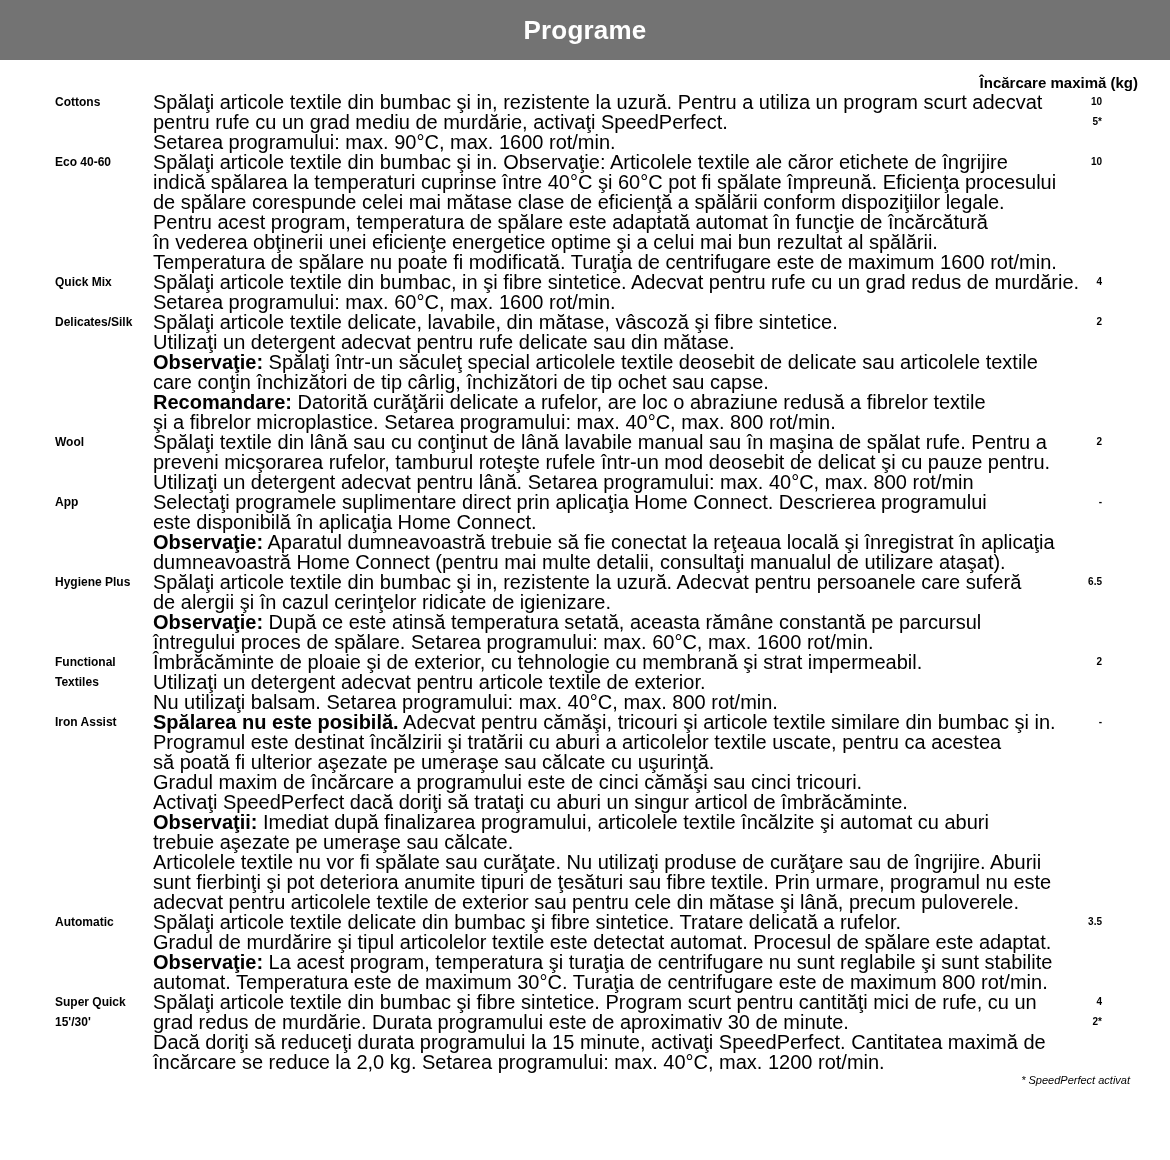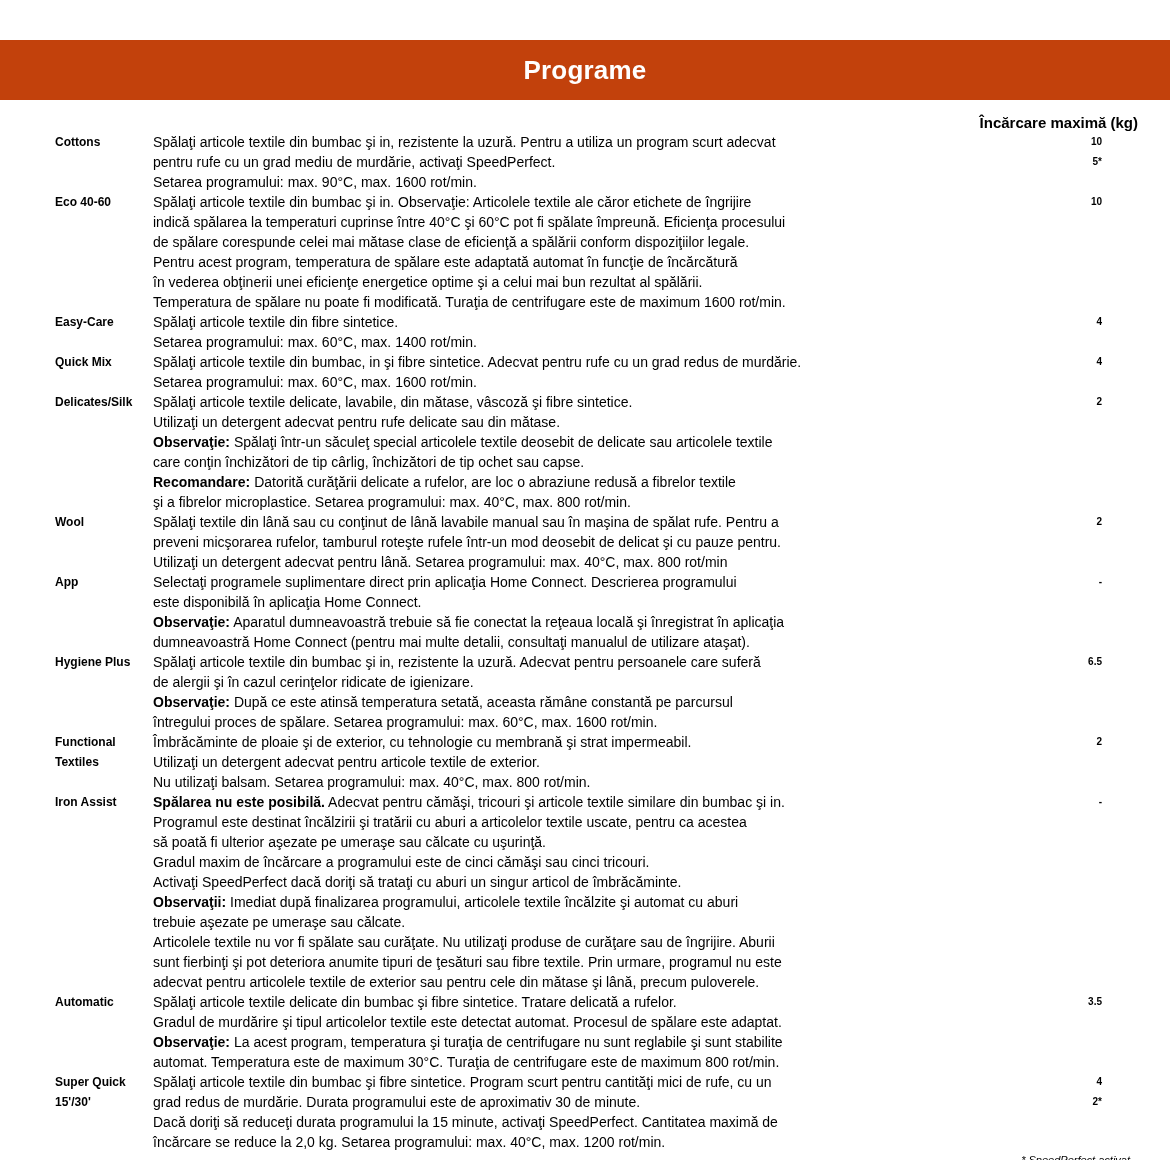--- a/index.html
+++ b/index.html
@@ -73,21 +73,21 @@
     font-size: 12px;
     font-weight: bold;
     line-height: 20px;
   }
   .c-name .nm-line { display: block; white-space: nowrap; }
 
   .c-desc {
     width: 790px;
     padding-left: 8px !important;
     box-sizing: border-box;
-    font-size: 14px;
+    font-size: 20px;
     line-height: 20px;
   }
   .c-desc .ln { display: block; white-space: nowrap; }
   .c-desc .b { font-weight: bold; }
 
   .c-load {
     width: 235px;
     box-sizing: border-box;
     text-align: right;
     padding-right: 68px !important;
@@ -100,21 +100,21 @@
     text-align: right;
     padding-right: 40px;
     font-size: 11px;
     font-style: italic;
     line-height: 16px;
   }
 </style>
 </head>
 <body>
 
-<div class="header-bar" style="background: #c2410c; margin-top: 40px;">
+<div class="header-bar" style="background: #737373;">
   <div class="header-title" style="color: rgb(255, 255, 255);">Programe</div>
 </div>
 
 <div class="content">
 
   <div class="col-header-row">
     <div class="col-header-load">Încărcare maximă (kg)</div>
   </div>
 
   <table class="programs">
@@ -140,32 +140,20 @@
           <td class="c-desc">
             <span class="ln"><span>Spălaţi articole textile din bumbac şi in. Observaţie: Articolele textile ale căror etichete de îngrijire</span></span>
             <span class="ln"><span>indică spălarea la temperaturi cuprinse între 40°C şi 60°C pot fi spălate împreună. Eficienţa procesului</span></span>
             <span class="ln"><span>de spălare corespunde celei mai mătase clase de eficienţă a spălării conform dispoziţiilor legale.</span></span>
             <span class="ln"><span>Pentru acest program, temperatura de spălare este adaptată automat în funcţie de încărcătură</span></span>
             <span class="ln"><span>în vederea obţinerii unei eficienţe energetice optime şi a celui mai bun rezultat al spălării.</span></span>
             <span class="ln"><span>Temperatura de spălare nu poate fi modificată. Turaţia de centrifugare este de maximum 1600 rot/min.</span></span>
           </td>
           <td class="c-load">
             <span class="ld-line">10</span>
-          </td>
-        </tr>
-        <tr>
-          <td class="c-name">
-            <span class="nm-line">Easy-Care</span>
-          </td>
-          <td class="c-desc">
-            <span class="ln"><span>Spălaţi articole textile din fibre sintetice.</span></span>
-            <span class="ln"><span>Setarea programului: max. 60°C, max. 1400 rot/min.</span></span>
-          </td>
-          <td class="c-load">
-            <span class="ld-line">4</span>
           </td>
         </tr>
         <tr>
           <td class="c-name">
             <span class="nm-line">Quick Mix</span>
           </td>
           <td class="c-desc">
             <span class="ln"><span>Spălaţi articole textile din bumbac, in şi fibre sintetice. Adecvat pentru rufe cu un grad redus de murdărie.</span></span>
             <span class="ln"><span>Setarea programului: max. 60°C, max. 1600 rot/min.</span></span>
           </td>

